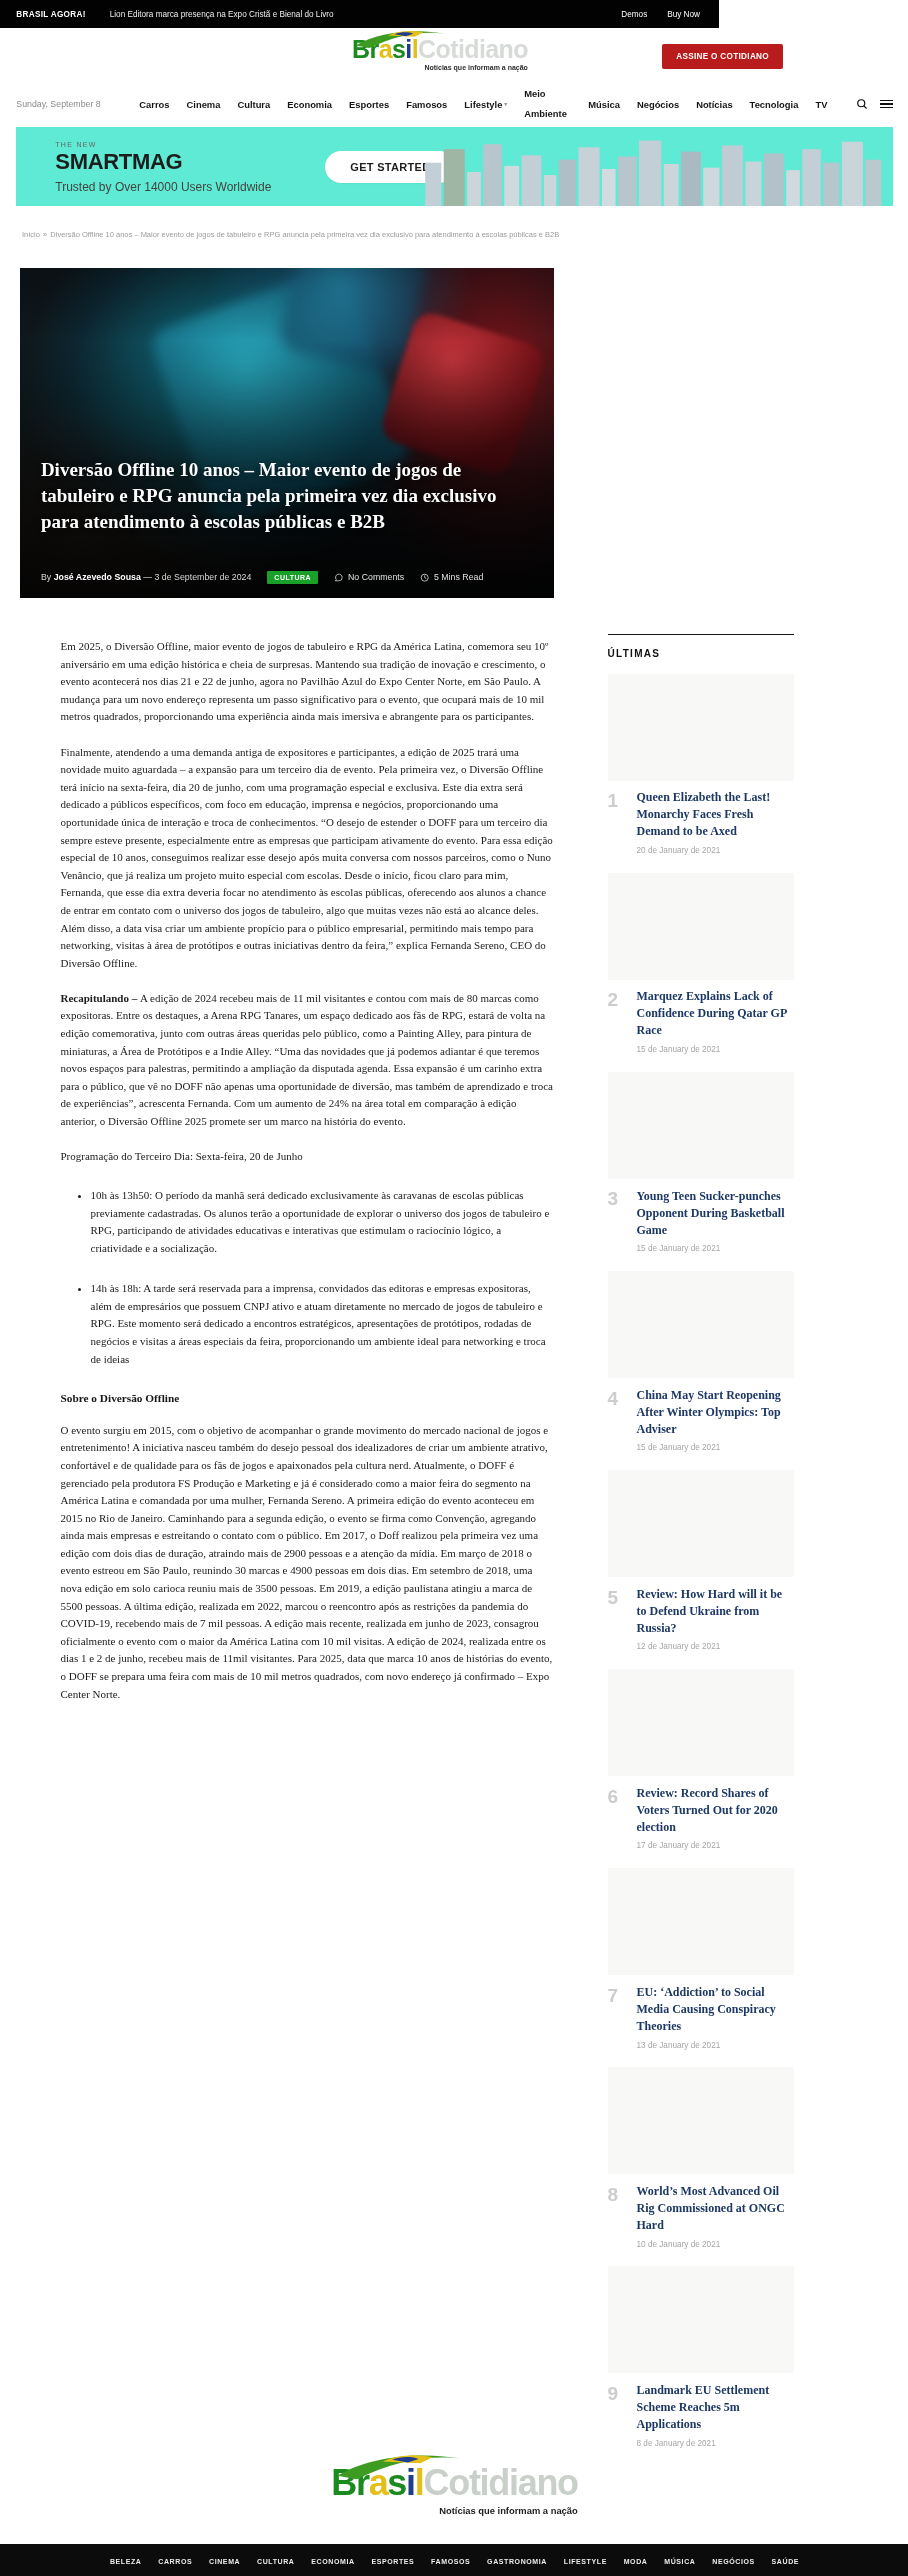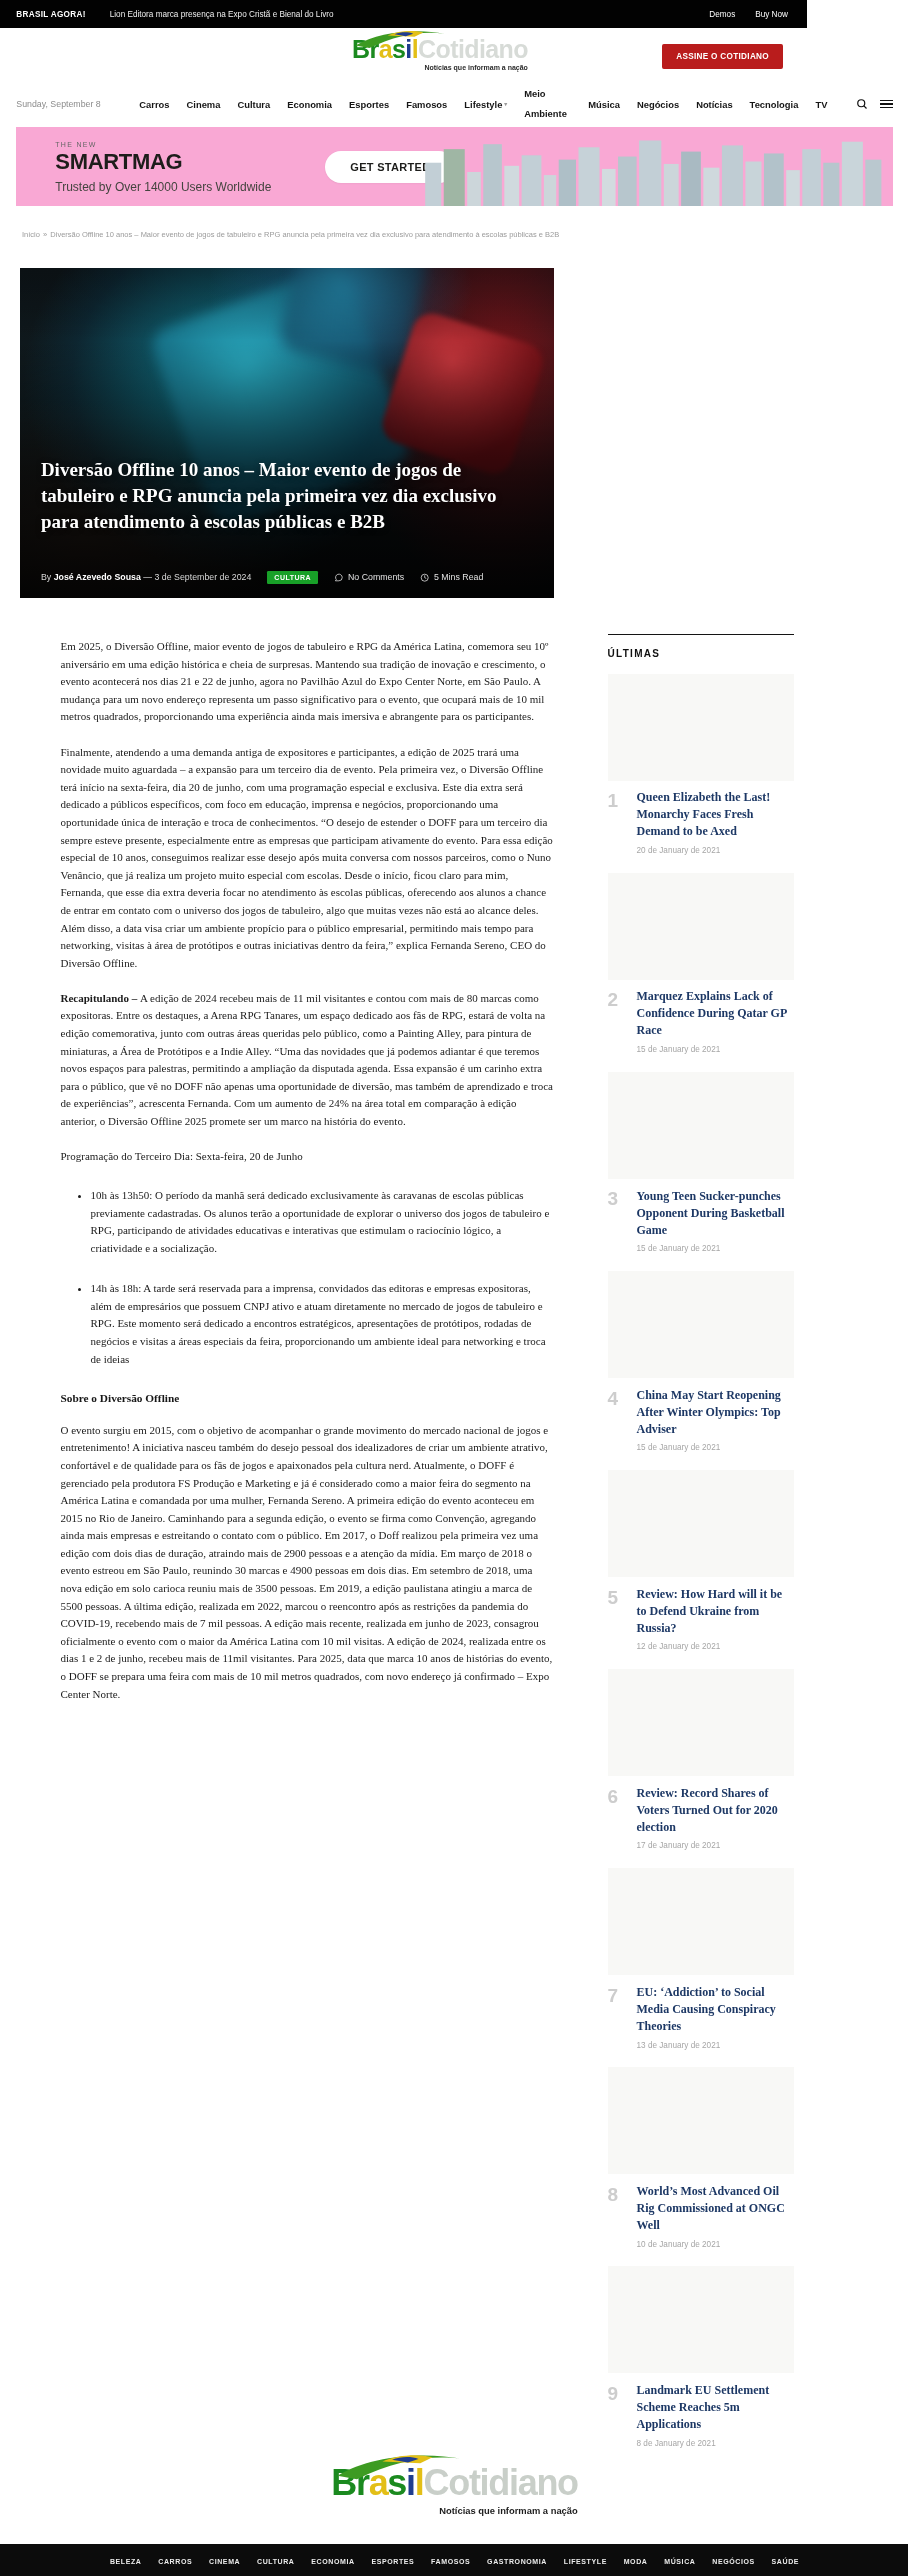--- a/index.html
+++ b/index.html
@@ -2,21 +2,21 @@
 <html lang="pt" style="font-size:10px"><head>
 <meta charset="utf-8">
 <style>
   * { margin:0; padding:0; box-sizing:border-box; }
   body { background:#e8e8e8; font-family:"Liberation Sans", sans-serif; }
   .page { width:909px; height:2576px; background:#fff; position:relative; overflow:hidden;
           display:flex; flex-direction:column; margin:0 auto; }
   .page > * { flex-shrink:0; }
 
   
-  .topbar { width:807px; height:28px; background:#020202; display:flex; align-items:center;
+  .topbar { width:719px; height:28px; background:#020202; display:flex; align-items:center;
             padding:0 19px 0 16.3px; color:#fff; font-size:8.2px; }
   .topbar-badge { font-weight:700; letter-spacing:0.3px; margin-right:24px; }
   .topbar-ticker { color:#efefef; text-decoration:none; }
   .topbar-right { margin-left:auto; display:flex; gap:20px; }
   .topbar-right a { color:#fff; text-decoration:none; }
 
   
   .header { height:58px; position:relative; background:#fff; }
   .logo { position:absolute; left:440px; top:8.8px; transform:translateX(-50%); cursor:pointer; }
   .logo-row { position:relative; font-weight:800; font-size:25px; letter-spacing:-0.6px; line-height:1;
@@ -33,21 +33,21 @@
   .nav { height:36px; display:flex; align-items:center; padding:0 16.3px; }
   .nav-date { color:#8b8b8b; font-size:8.8px; width:123px; }
   .nav-menu { display:flex; align-items:center; gap:17px; }
   .nav-menu a { color:#161616; font-size:9.4px; font-weight:700; text-decoration:none; }
   .nav-menu a.two-line { width:47px; line-height:20px; }
   .chev { color:#9a9a9a; font-size:5.7px; margin-left:1.9px; vertical-align:1.3px; }
   .nav-icons { margin-left:auto; display:flex; align-items:center; gap:12.6px; }
   .burger span { display:block; width:12.6px; height:1.3px; background:#111; margin:2.5px 0; }
 
   
-  .banner { margin:5px 16.3px 0; height:79px; background:#f9a8d4; position:relative; overflow:hidden; }
+  .banner { margin:5px 16.3px 0; height:79px; background:#5eead4; position:relative; overflow:hidden; }
   .banner-copy { position:absolute; left:39px; top:14px; }
   .banner-kicker { font-size:7px; letter-spacing:1.3px; color:#666; font-weight:400; }
   .banner-title { font-size:22px; font-weight:800; color:#1d1d1b; letter-spacing:-0.3px; margin-top:1.3px; }
   .banner-sub { font-size:12px; color:#44443f; margin-top:5px; }
   .banner-cta { position:absolute; left:309px; top:50%; transform:translateY(-50%);
                 background:#fff; border-radius:25px; padding:10px 25px; font-size:11px; font-weight:700;
                 color:#1d1d1b; letter-spacing:0.3px; text-decoration:none; box-shadow:0 0.6px 1.9px rgba(0,0,0,.06); }
   .skyline { position:absolute; right:0; bottom:0; height:68px; }
 
   
@@ -316,21 +316,21 @@
         <div class="side-body">
             <span class="side-num">7</span>
             <a class="side-title" href="#">EU: ‘Addiction’ to Social Media Causing Conspiracy Theories</a>
           </div>
         <div class="side-date">13 de January de 2021</div>
       </div>
       <div class="side-item">
         <a class="side-thumb" href="#"></a>
         <div class="side-body">
             <span class="side-num">8</span>
-            <a class="side-title" href="#">World’s Most Advanced Oil Rig Commissioned at ONGC Well</a>
+            <a class="side-title" href="#">World’s Most Advanced Oil Rig Commissioned at ONGC Hard</a>
           </div>
         <div class="side-date">10 de January de 2021</div>
       </div>
       <div class="side-item">
         <a class="side-thumb" href="#"></a>
         <div class="side-body">
             <span class="side-num">9</span>
             <a class="side-title" href="#">Landmark EU Settlement Scheme Reaches 5m Applications</a>
           </div>
         <div class="side-date">8 de January de 2021</div>

